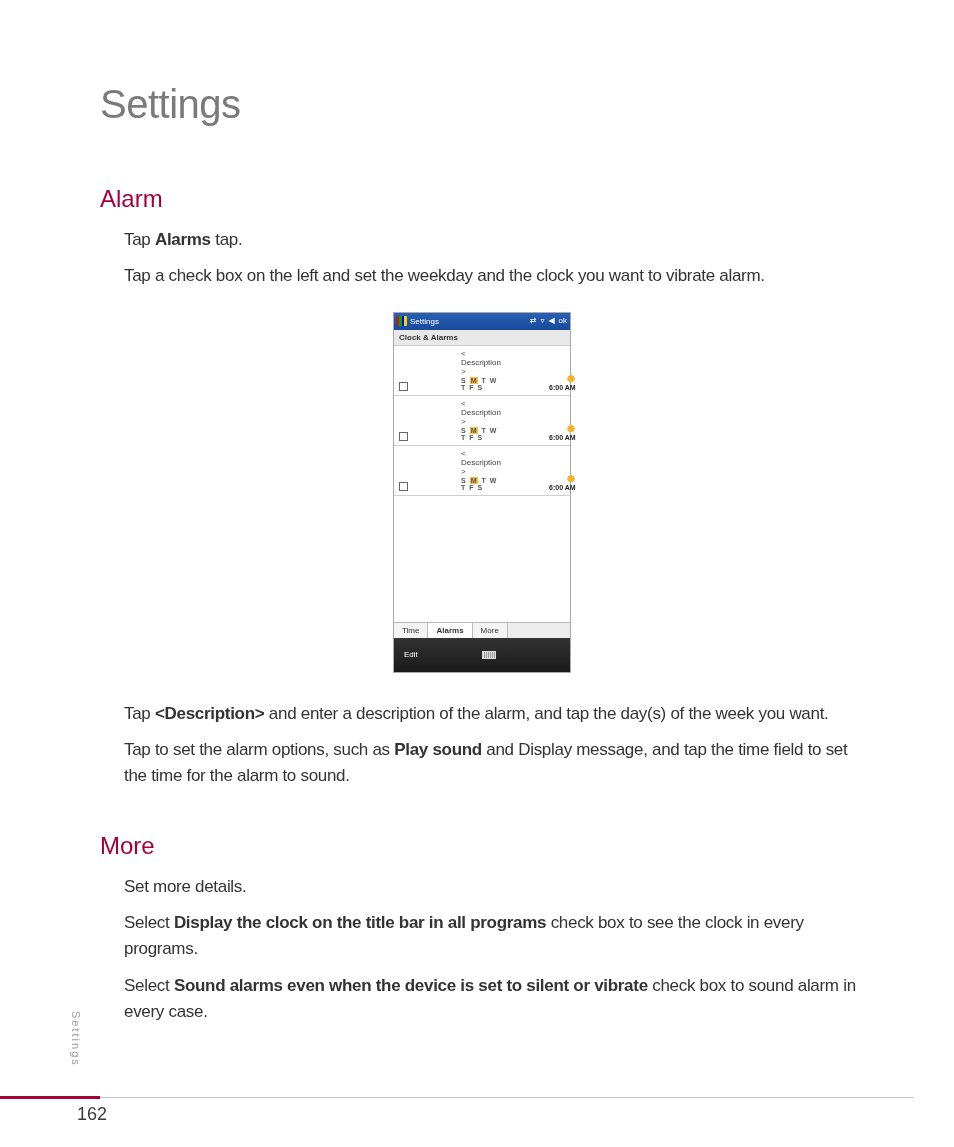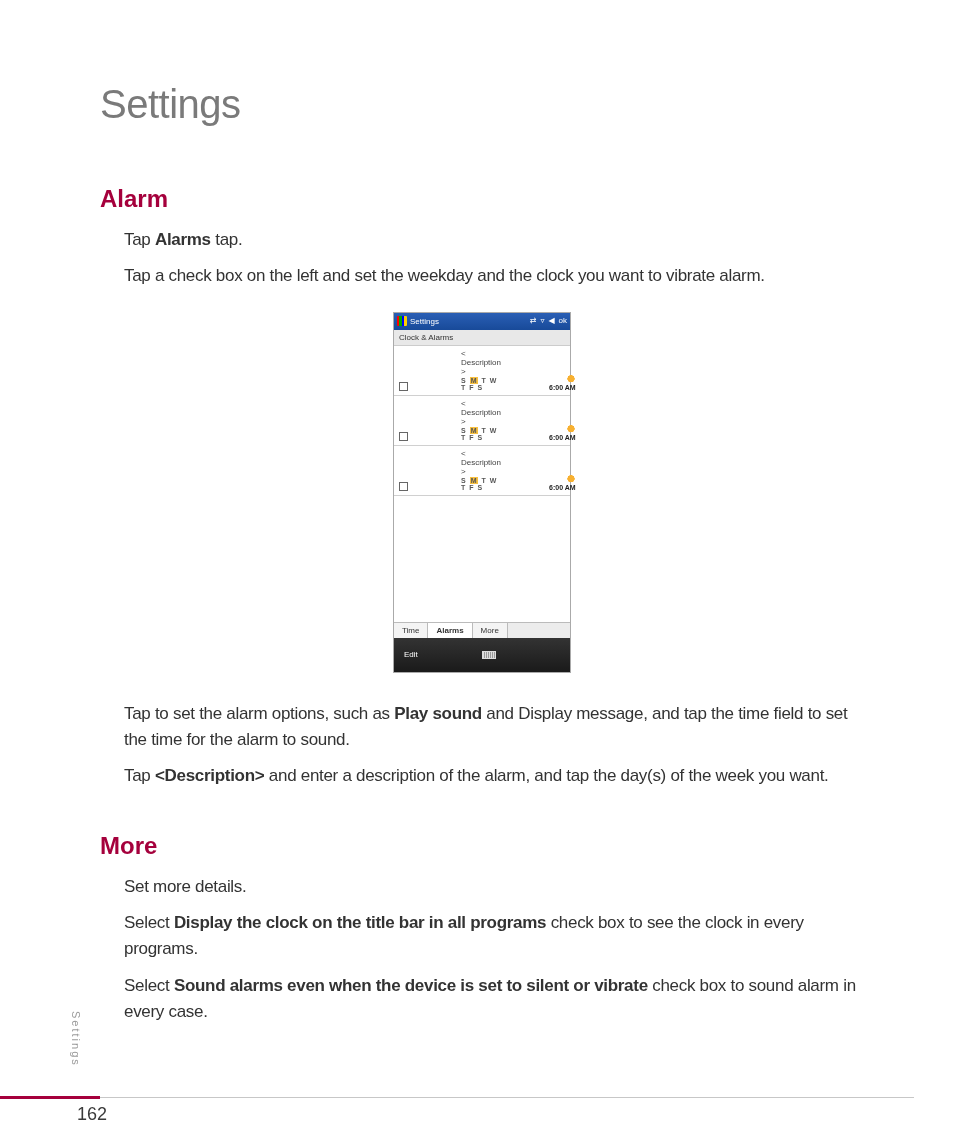--- a/index.html
+++ b/index.html
@@ -17,21 +17,21 @@
   .title {
     font-size: 40px;
     font-weight: 300;
     color: #7a7a7a;
     letter-spacing: -0.5px;
     margin-bottom: 58px;
     font-stretch: condensed;
   }
   .section-heading {
     font-size: 24px;
-    font-weight: 700;
+    font-weight: 400;
     color: #a5003c;
     margin-bottom: 14px;
     font-stretch: condensed;
   }
   .body-text {
     font-size: 17px;
     line-height: 1.55;
     color: #333;
     margin-bottom: 10px;
     font-stretch: condensed;
@@ -68,21 +68,21 @@
     width: 10px; height: 10px;
     background:
      linear-gradient(to right,#f00 0 25%,#0a0 25% 50%,#00f 50% 75%,#fc0 75% 100%);
     border-radius: 1px;
   }
   .status-icons { display:flex; gap:4px; align-items:center; }
   .status-icons span { font-size:8px; line-height:1; }
   .subheader {
     background: #e8e8e8;
     font-size: 8px;
-    font-weight: 400;
+    font-weight: 700;
     padding: 3px 5px;
     border-bottom: 1px solid #ccc;
     color:#333;
   }
   .alarm-list { }
   .alarm-row {
     display: flex;
     align-items: flex-end;
     padding: 3px 5px 4px;
     border-bottom: 1px solid #d0d0d0;
@@ -246,24 +246,24 @@
       </div>
       <div class="softbar">
         <span>Edit</span>
         <div class="kb"></div>
         <span></span>
       </div>
     </div>
   </div>
 
   <p class="body-text">
-    <span>Tap to set the alarm options, such as </span><b>Play sound</b><span> and Display message, and tap the time field to set the time for the alarm to sound.</span>
+    <span>Tap </span><b>&lt;Description&gt;</b><span> and enter a description of the alarm, and tap the day(s) of the week you want.</span>
   </p>
   <p class="body-text">
-    <span>Tap </span><b>&lt;Description&gt;</b><span> and enter a description of the alarm, and tap the day(s) of the week you want.</span>
+    <span>Tap to set the alarm options, such as </span><b>Play sound</b><span> and Display message, and tap the time field to set the time for the alarm to sound.</span>
   </p>
 
   <div class="more-block">
     <h2 class="section-heading">More</h2>
     <p class="body-text">Set more details.</p>
     <p class="body-text">
       <span>Select </span><b>Display the clock on the title bar in all programs</b><span> check box to see the clock  in every programs.</span>
     </p>
     <p class="body-text">
       <span>Select </span><b>Sound alarms even when the device is set to silent or vibrate</b><span> check box to sound alarm in every case.</span>

